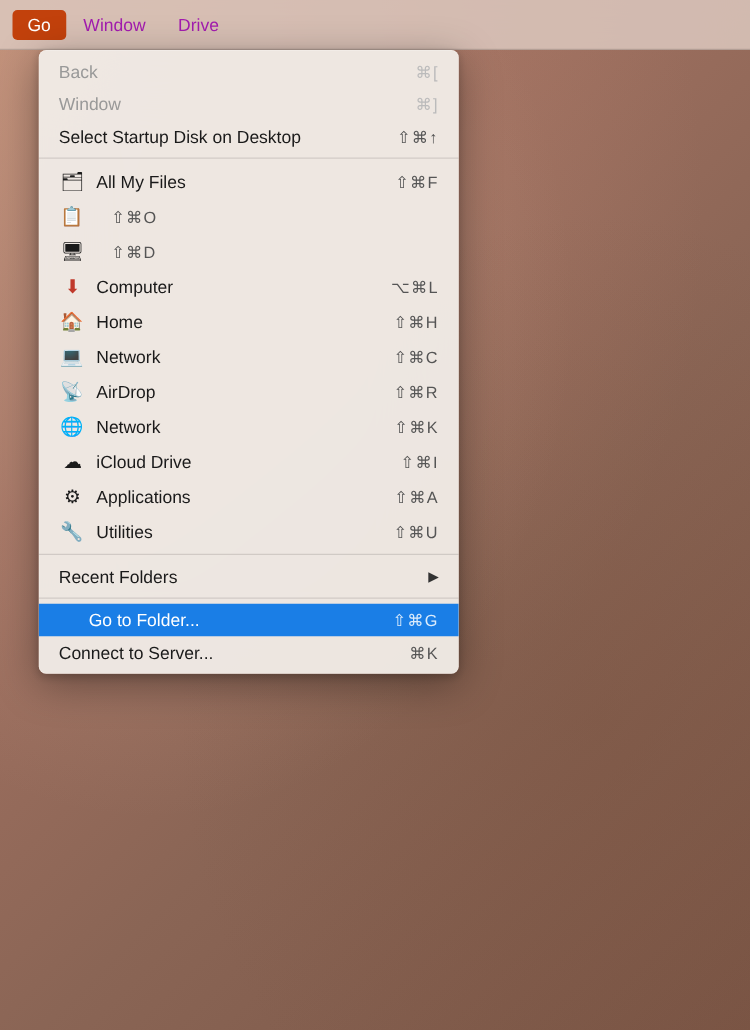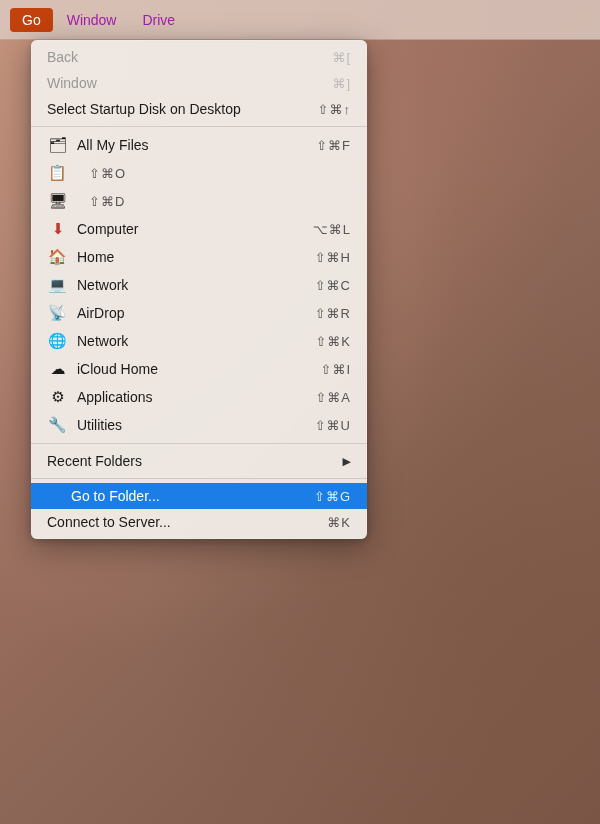--- a/index.html
+++ b/index.html
@@ -205,21 +205,21 @@
       <span class="item-label">AirDrop</span>
       <span class="item-shortcut">⇧⌘R</span>
     </div>
     <div class="dropdown-item">
       <span class="item-icon">🌐</span>
       <span class="item-label">Network</span>
       <span class="item-shortcut">⇧⌘K</span>
     </div>
     <div class="dropdown-item">
       <span class="item-icon">☁</span>
-      <span class="item-label">iCloud Home</span>
+      <span class="item-label">iCloud Drive</span>
       <span class="item-shortcut">⇧⌘I</span>
     </div>
     <div class="dropdown-item">
       <span class="item-icon">⚙</span>
       <span class="item-label">Applications</span>
       <span class="item-shortcut">⇧⌘A</span>
     </div>
     <div class="dropdown-item">
       <span class="item-icon">🔧</span>
       <span class="item-label">Utilities</span>

